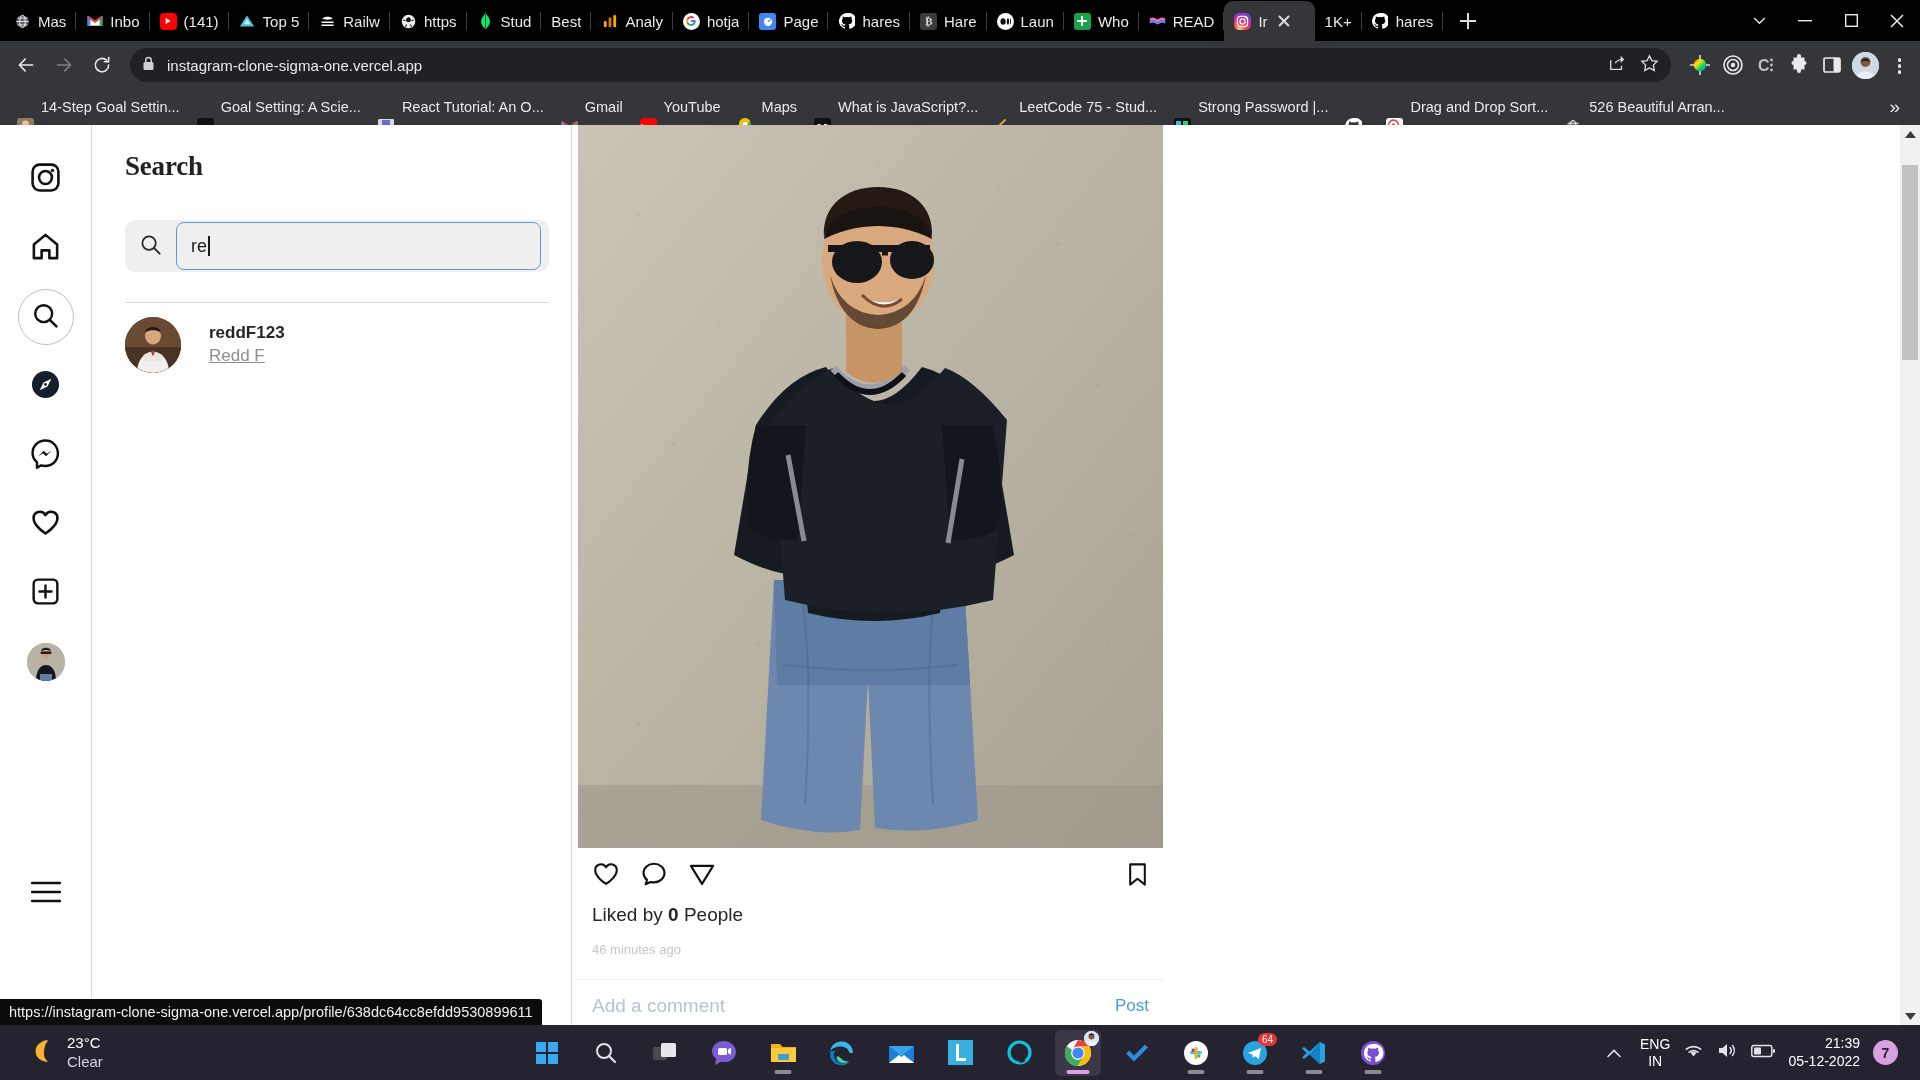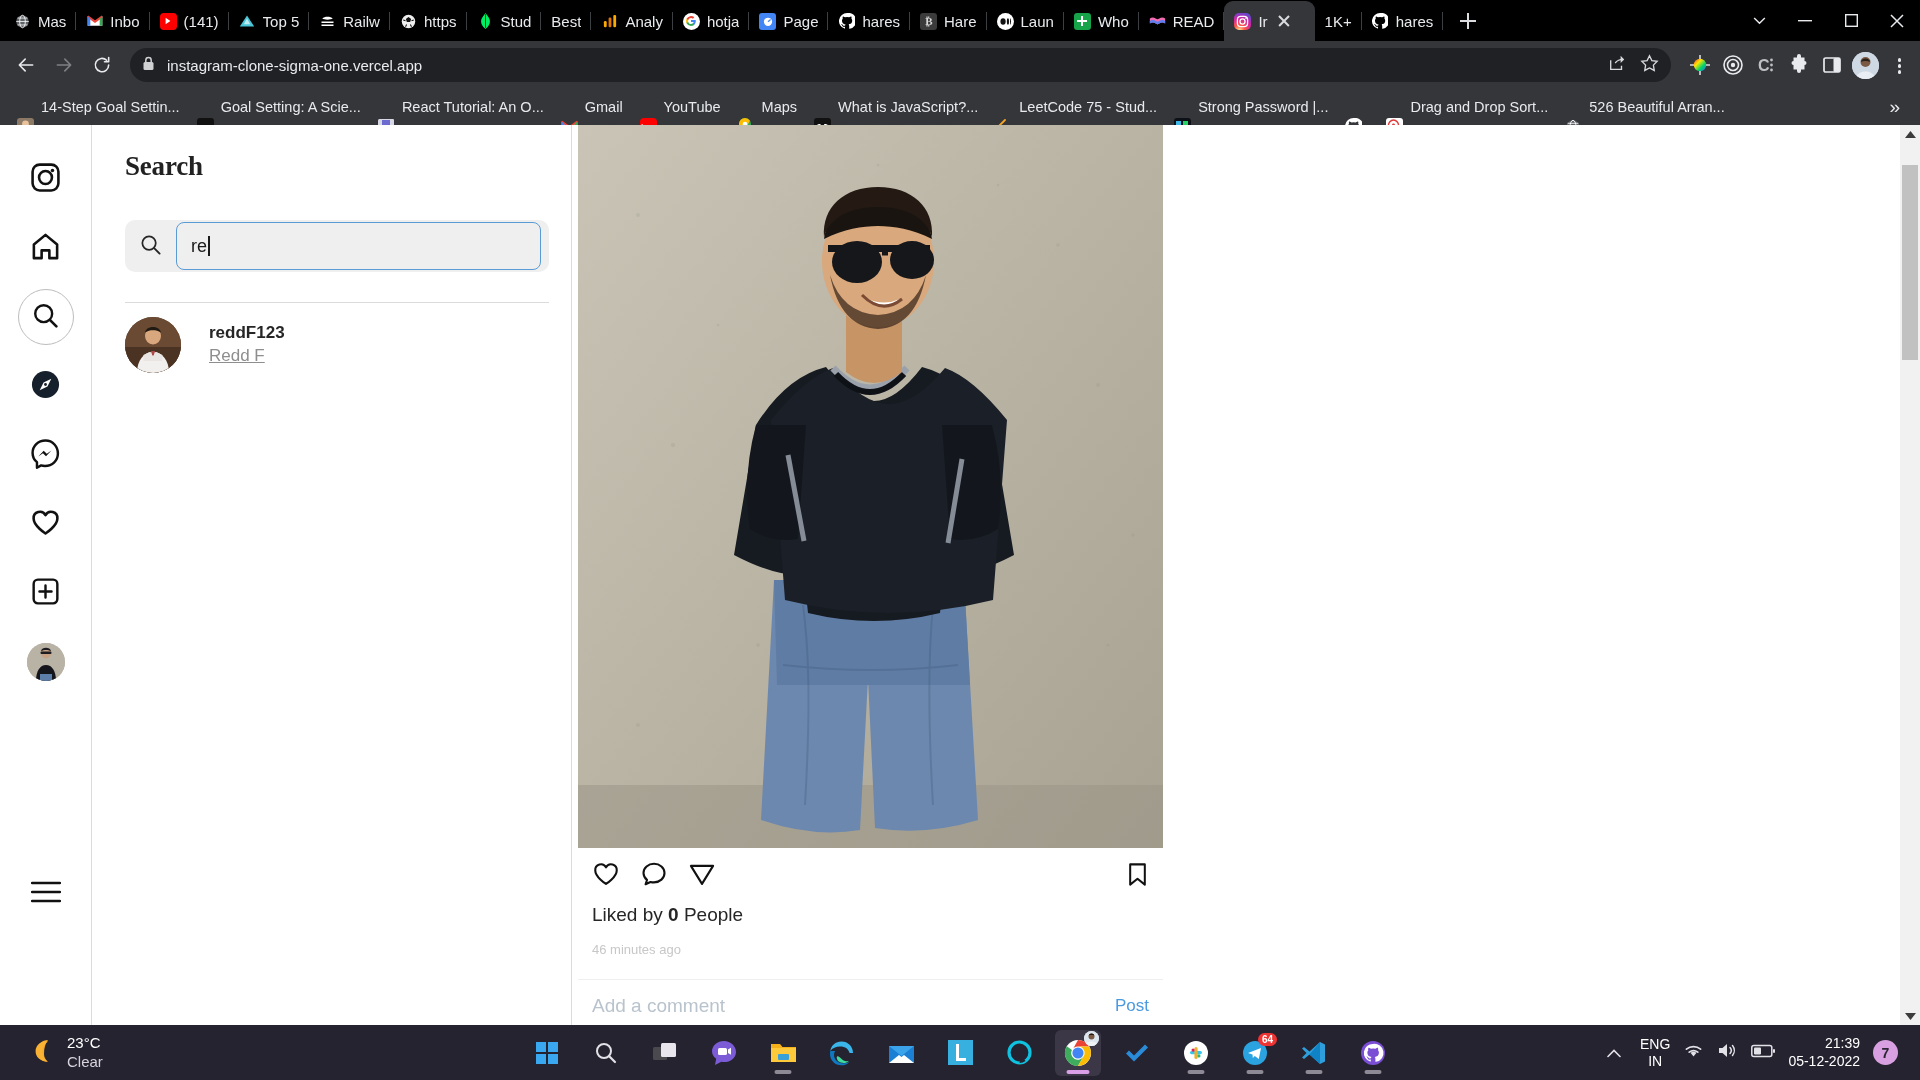--- a/index.html
+++ b/index.html
@@ -173,21 +173,21 @@
   .tb-lang { text-align:center; line-height:1.2; font-size:14px; color:#fff; }
   .tb-clock { text-align:right; line-height:1.25; font-size:14px; color:#fff; }
   .tb-badge {
     width:25px; height:25px; border-radius:50%; background:#d8a0e0;
     display:flex; align-items:center; justify-content:center;
     color:#2b2533; font-size:14px; font-weight:bold;
   }
   .tb-chev { padding:0 6px; }
   .notif-badge {
     position:absolute; top:3px; right:1px; background:#e33;
-    color:#fff; font-size:10px; font-weight:bold; border-radius:8px;
+    color:#fff; font-size:10px; font-weight:normal; border-radius:8px;
     padding:0 4px; line-height:13px; min-width:17px; text-align:left;
   }
 </style>
 </head>
 <body>
 
 <div id="browser">
 
   <div class="tabstrip">
     <div class="tab">
@@ -842,20 +842,21 @@
         </div>
         <div class="ps-thumb"></div>
         <div class="ps-arrow" style="position:absolute;bottom:0;left:0;width:20px;">
           <svg width="11" height="7" viewBox="0 0 11 7">
               <path d="M5.5 7L0 0h11z" fill="#3c3c3c"></path>
             </svg>
         </div>
       </div>
     </div>
 
+    <div class="statusurl">https://instagram-clone-sigma-one.vercel.app/profile/638dc64cc8efdd9530899611</div>
   </div>
 </div>
 
 <div class="taskbar">
   <div class="tb-weather">
     <span>
       <svg width="26" height="26" viewBox="0 0 26 26">
           <path d="M18 2a11 11 0 000 22 11 11 0 01-4-8.6C14 9.6 15.6 5 18 2z" fill="#f7a928" transform="translate(2,0)"></path>
           <path d="M20 3.5a10 10 0 10-1 19.6A12 12 0 0120 3.5z" fill="#f9b233"></path>
         </svg>

